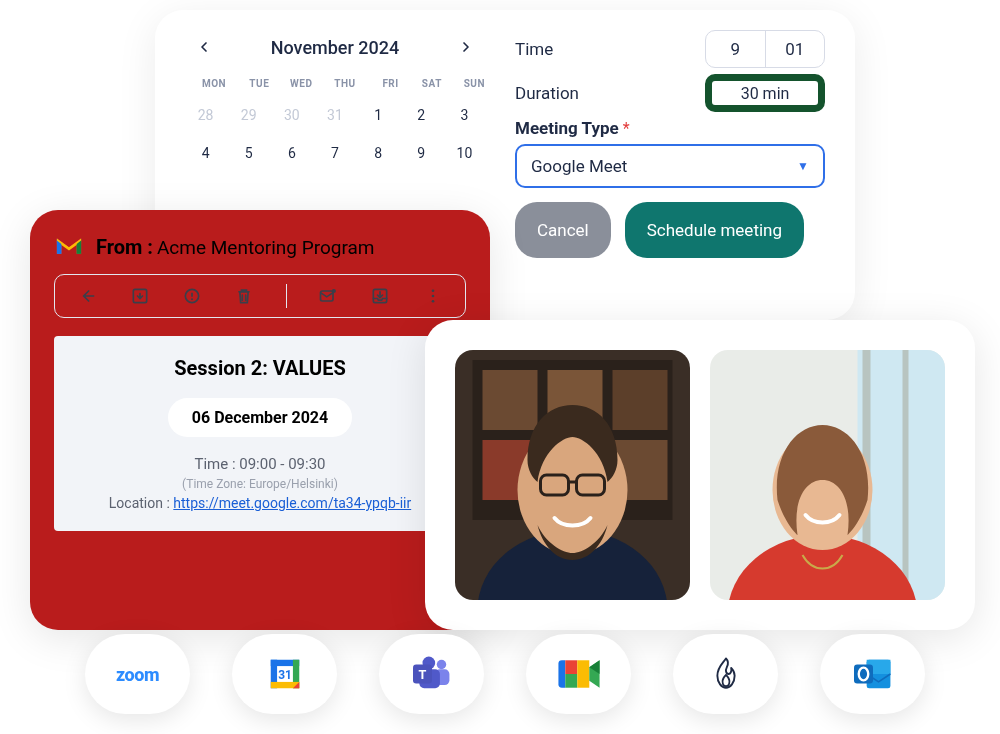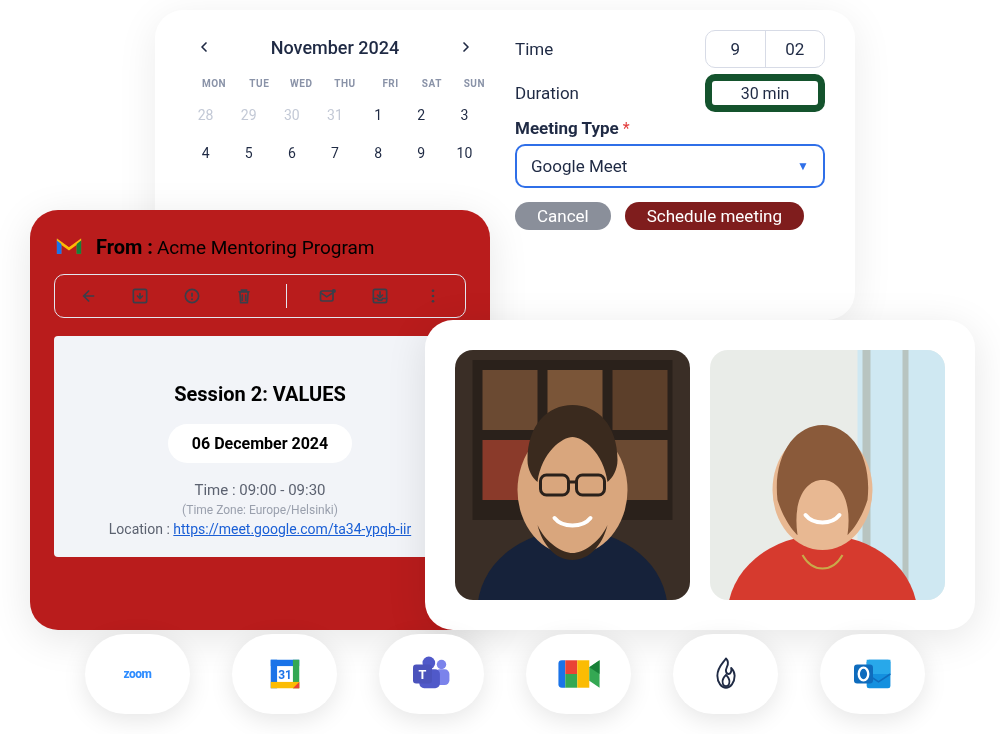--- a/index.html
+++ b/index.html
@@ -31,23 +31,23 @@
   .time-box { border: 1px solid #d7dbe6; border-radius: 10px; display: flex; align-items: center; overflow: hidden; width: 120px; height: 38px; }
   .time-cell { flex: 1; text-align: center; font-size: 17px; color: #1f2a44; }
   .time-sep { width: 1px; height: 100%; background: #d7dbe6; }
   .dur-box { border: 7px solid #14532d; border-radius: 10px; width: 120px; height: 38px; display: flex; align-items: center; justify-content: center; font-size: 16px; color: #1f2a44; }
   .mt-label { font-size: 17px; font-weight: 700; color: #1f2a44; }
   .req { color: #e23b3b; }
   .select-box { border: 2px solid #2f6fe8; border-radius: 10px; height: 44px; display: flex; align-items: center; justify-content: space-between; padding: 0 14px; cursor: pointer; }
   .select-val { font-size: 17px; color: #1f2a44; }
   .select-caret { color: #2f6fe8; font-size: 12px; }
   .btn-row { display: flex; gap: 14px; margin-top: 8px; }
-  .btn { border: none; border-radius: 22px; height: 28px; padding: 0 22px; font-size: 17px; cursor: pointer; }
+  .btn { border: none; border-radius: 22px; height: 56px; padding: 0 22px; font-size: 17px; cursor: pointer; }
   .btn-cancel { background: #8a8f9a; color: #fff; }
-  .btn-primary { background: #7f1d1d; color: #fff; }
+  .btn-primary { background: #0f766e; color: #fff; }
 
   
   .email-card {
     position: absolute;
     top: 210px; left: 30px;
     width: 460px; height: 420px;
     background: #b91c1c;
     border-radius: 28px;
     box-shadow: 0 8px 40px rgba(0,0,0,0.10);
     overflow: hidden;
@@ -64,21 +64,21 @@
     height: 44px;
     display: flex; align-items: center; justify-content: space-around;
     padding: 0 6px;
     color: #3a3f4a;
   }
   .tb-icon { width: 22px; height: 22px; display: inline-flex; align-items: center; justify-content: center; cursor: pointer; }
   .tb-sep { width: 1px; height: 24px; background: #e3e6ef; }
   .email-body { margin-top: 18px; text-align: center; }
   .sched-title { font-size: 25px; font-weight: 800; font-style: italic; }
   .email-inset { background: #f2f4f8; margin-top: 12px; padding: 20px 16px; border-radius: 4px; }
-  .session-line { font-size: 20px; font-weight: 700; margin-top: 26px; }
+  .session-line { font-size: 20px; font-weight: 700; }
   .date-pill { display: inline-block; background: #fff; border-radius: 22px; padding: 10px 24px; font-size: 16px; font-weight: 700; margin-top: 18px; }
   .time-line { font-size: 15px; color: #5c6270; margin-top: 18px; }
   .tz-line { font-size: 12px; color: #9aa0ad; margin-top: 4px; }
   .loc-line { font-size: 14px; color: #5c6270; margin-top: 4px; }
   .loc-link { color: #1a5fd6; text-decoration: underline; }
 
   
   .video-card {
     position: absolute;
     top: 320px; left: 425px;
@@ -105,21 +105,21 @@
     display: flex; justify-content: space-between;
   }
   .int-chip {
     width: 105px; height: 80px;
     background: #fff;
     border-radius: 40px;
     box-shadow: 0 6px 24px rgba(0,0,0,0.10);
     display: flex; align-items: center; justify-content: center;
   }
   .int-chip svg, .zoom-text { max-width: 60px; max-height: 38px; }
-  .zoom-text { font-weight: 800; color: #2d8cff; font-size: 12px; letter-spacing: -0.5px; }
+  .zoom-text { font-weight: 800; color: #2d8cff; font-size: 18px; letter-spacing: -0.5px; }
 
 </style>
 </head>
 <body>
 
 <div class="panel-main">
   <div class="calendar">
     <div class="cal-header">
       <span class="chev">
         <svg viewBox="0 0 24 24" width="16" height="16">
@@ -157,21 +157,21 @@
         <div class="cal-day">10</div>
       </div>
   </div>
 
   <div class="settings">
     <div class="row">
       <span class="row-label">Time</span>
       <div class="time-box">
         <span class="time-cell">9</span>
         <span class="time-sep"></span>
-        <span class="time-cell">02</span>
+        <span class="time-cell">01</span>
       </div>
     </div>
     <div class="row">
       <span class="row-label">Duration</span>
       <div class="dur-box">
         <span>30 min</span>
       </div>
     </div>
     <div>
       <span class="mt-label">Meeting Type</span>

